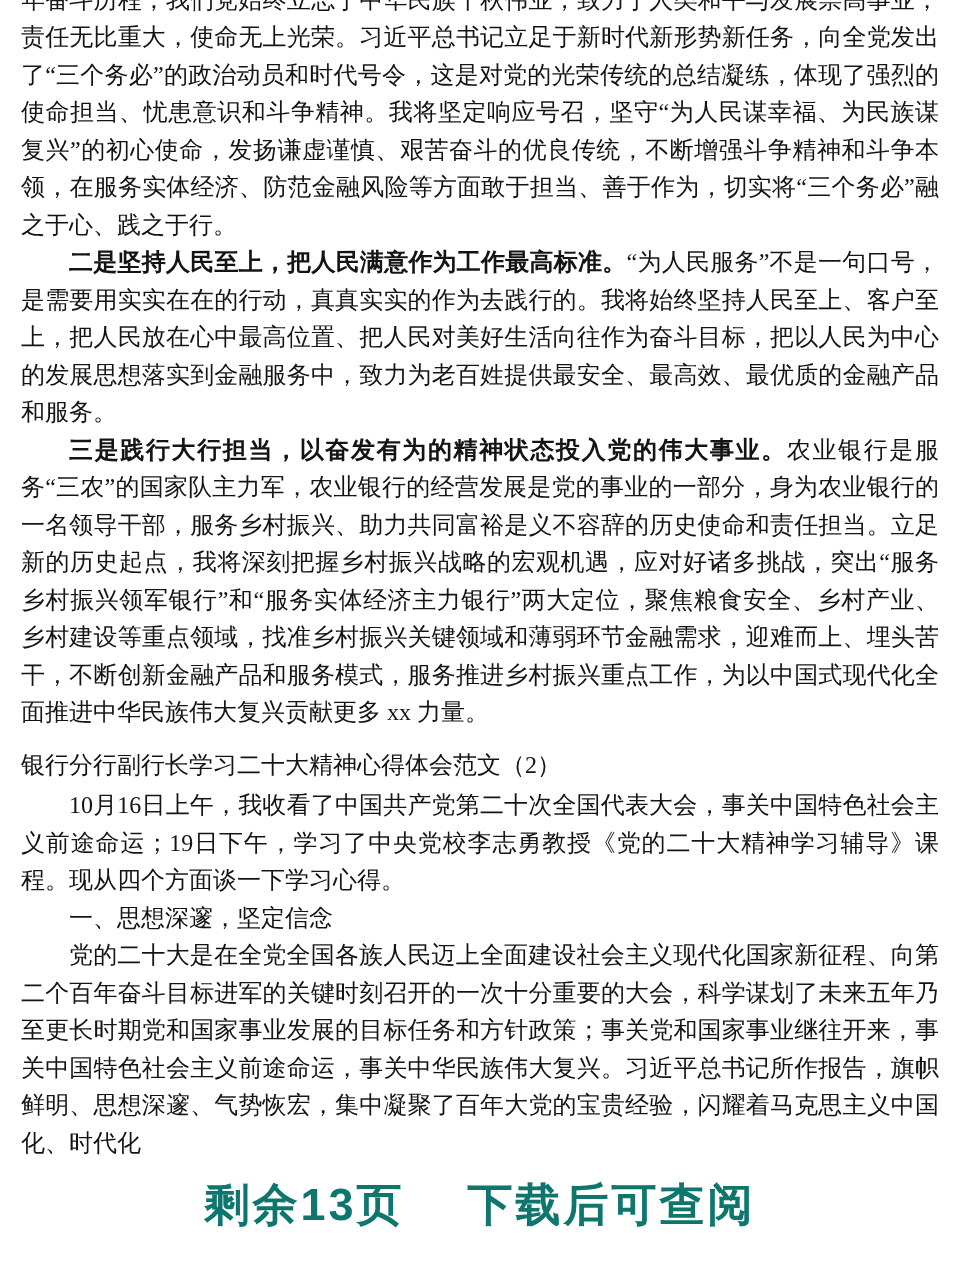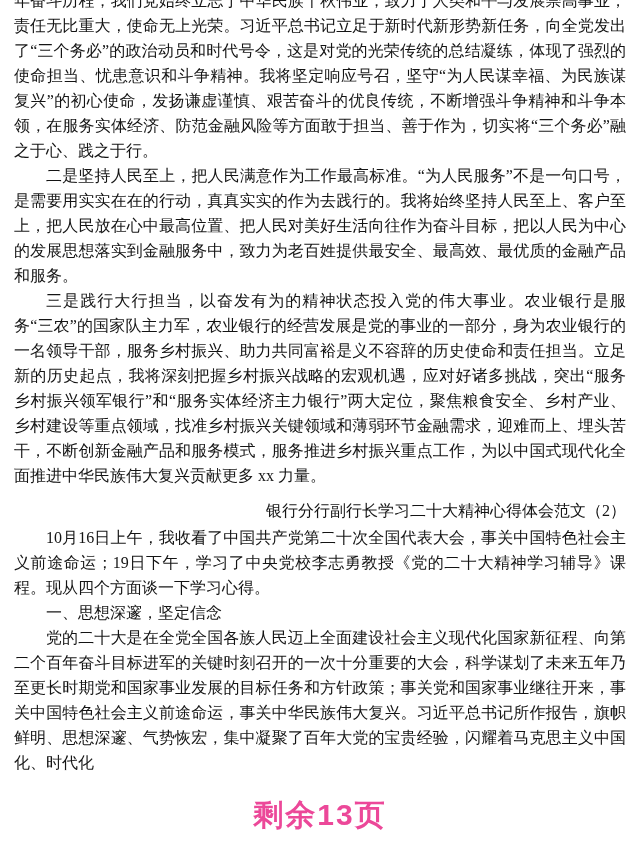--- a/index.html
+++ b/index.html
@@ -15,23 +15,23 @@
     padding: 0 14px;
     margin-top: -12px;           
     font-size: 16px;
     line-height: 25px;
     text-align: justify;
     text-justify: inter-ideograph;
     word-break: break-all;
   }
   .para { text-indent: 2em; }
   .para.no-indent { text-indent: 0; }
-  .lead { font-weight: normal; }
+  .lead { font-weight: bold; }
   .title {
-    text-align: right;
+    text-align: left;
     text-indent: 0;
     margin: 10px 0 2px;
   }
   .watermark {
     position: absolute;
     left: 0;
     right: 0;
     top: 783px;
     display: flex;
     justify-content: center;
@@ -58,15 +58,16 @@
   <p class="title">银行分行副行长学习二十大精神心得体会范文（2）</p>
 
   <p class="para">10月16日上午，我收看了中国共产党第二十次全国代表大会，事关中国特色社会主义前途命运；19日下午，学习了中央党校李志勇教授《党的二十大精神学习辅导》课程。现从四个方面谈一下学习心得。</p>
 
   <p class="para">一、思想深邃，坚定信念</p>
 
   <p class="para">党的二十大是在全党全国各族人民迈上全面建设社会主义现代化国家新征程、向第二个百年奋斗目标进军的关键时刻召开的一次十分重要的大会，科学谋划了未来五年乃至更长时期党和国家事业发展的目标任务和方针政策；事关党和国家事业继往开来，事关中国特色社会主义前途命运，事关中华民族伟大复兴。习近平总书记所作报告，旗帜鲜明、思想深邃、气势恢宏，集中凝聚了百年大党的宝贵经验，闪耀着马克思主义中国化、时代化</p>
 
 </div>
 
-<div class="watermark" style="color: #ec4899; margin-top: 12px;">
+<div class="watermark" style="color: #0f766e;">
   <span>剩余13页</span>
+  <span>下载后可查阅</span>
 </div>
 
 </body></html>

